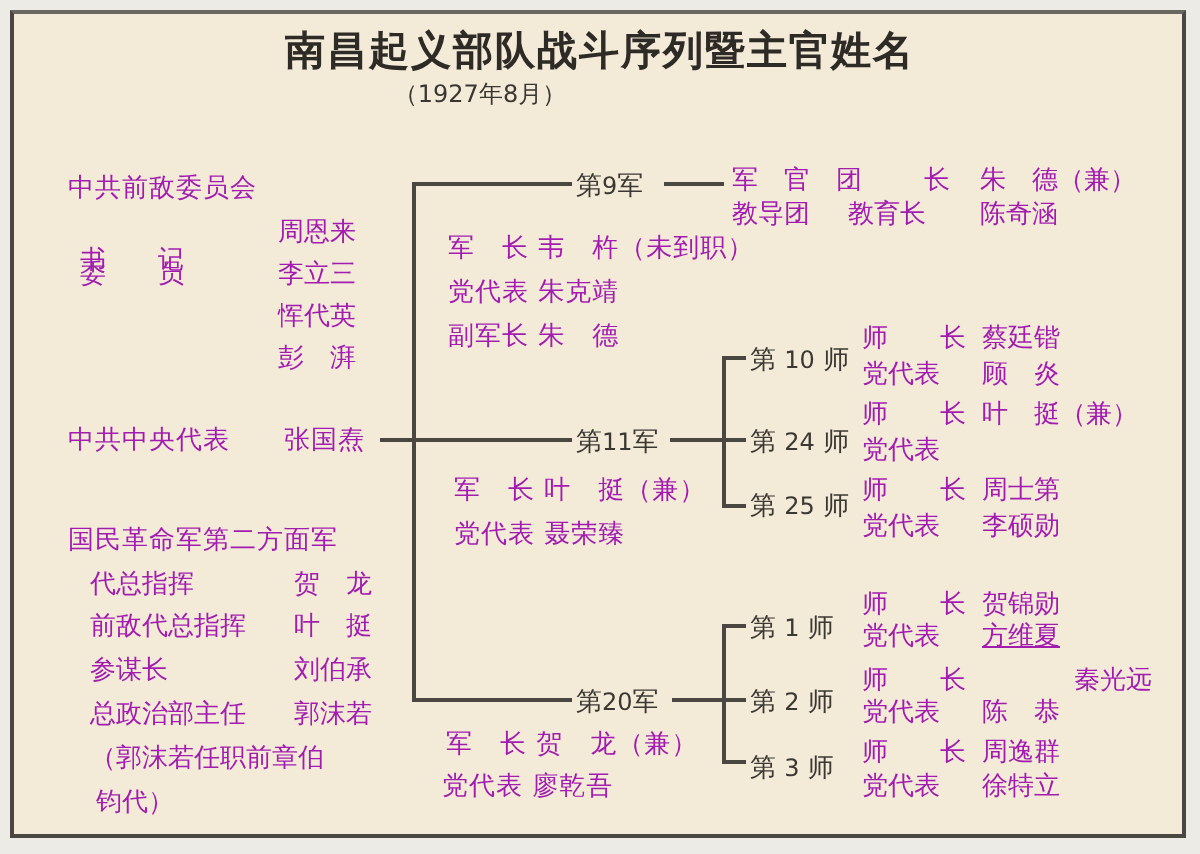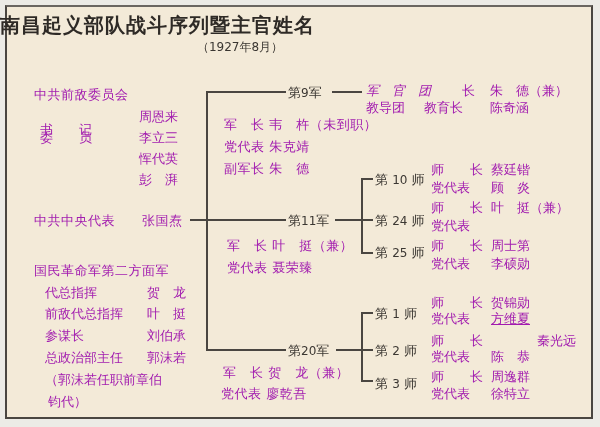--- a/index.html
+++ b/index.html
@@ -12,21 +12,21 @@
   }
   .frame {
     position: absolute; left: 5px; top: 5px;
     width: 584px; height: 410px;
     background: #f3ead8;
     border: 2px solid #4a4641;
     border-top-color: #6a6661;
   }
   .abs { position: absolute; white-space: nowrap; }
   .title {
-    left: 0; width: 600px; top: 12px; text-align: left;
+    left: 0; width: 600px; top: 12px; text-align: center;
     font-family: "DejaVu Sans", "Liberation Sans", sans-serif;
     font-weight: bold; font-size: 20px; letter-spacing: 1px; color: #2e2a26;
   }
   .subtitle {
     left: 0; width: 480px; top: 39px; text-align: center;
     font-family: "DejaVu Sans", "Liberation Sans", sans-serif;
     font-size: 12px; color: #3a3631;
   }
   .t { font-size: 13px; line-height: 16px; color: #a21caf; }
   .sp { letter-spacing: 0.5px; }
@@ -66,21 +66,21 @@
 <div class="abs t" style="left:45px; top:372px;">（郭沫若任职前章伯</div>
 <div class="abs t" style="left:48px; top:394px;">钧代）</div>
 
 <div class="line" style="left:206px; top:91px; width:2px; height:260px;"></div>
 <div class="line" style="left:206px; top:91px; width:80px; height:2px;"></div>
 <div class="line" style="left:206px; top:219px; width:80px; height:2px;"></div>
 <div class="line" style="left:206px; top:349px; width:80px; height:2px;"></div>
 
 <div class="abs unit" style="left:286px; top:84px;"><span>第</span><span class="num">9</span><span>军</span></div>
 <div class="line" style="left:332px; top:91px; width:30px; height:2px;"></div>
-<div class="abs t" style="left:366px; top:83px;font-style:italic;">军　官　团</div>
+<div class="abs t" style="left:366px; top:83px;">军　官　团</div>
 <div class="abs t" style="left:462px; top:83px;">长</div>
 <div class="abs t" style="left:490px; top:83px;">朱　德（兼）</div>
 <div class="abs t" style="left:366px; top:100px;">教导团</div>
 <div class="abs t" style="left:424px; top:100px;">教育长</div>
 <div class="abs t" style="left:490px; top:100px;text-align:center;">陈奇涵</div>
 <div class="abs t sp" style="left:224px; top:117px;">军　长 韦　杵（未到职）</div>
 <div class="abs t sp" style="left:224px; top:139px;">党代表 朱克靖</div>
 <div class="abs t sp" style="left:224px; top:161px;">副军长 朱　德</div>
 
 <div class="abs unit" style="left:286px; top:212px;"><span>第</span><span class="num">11</span><span>军</span></div>

